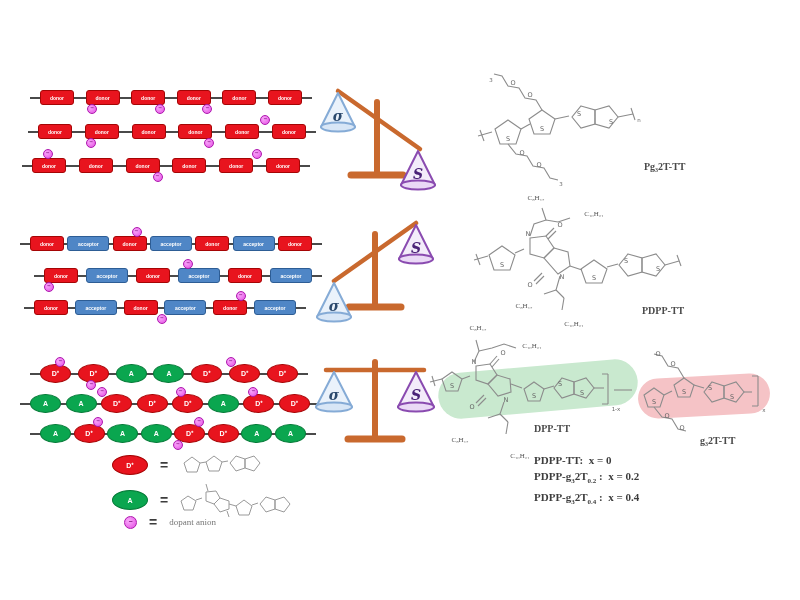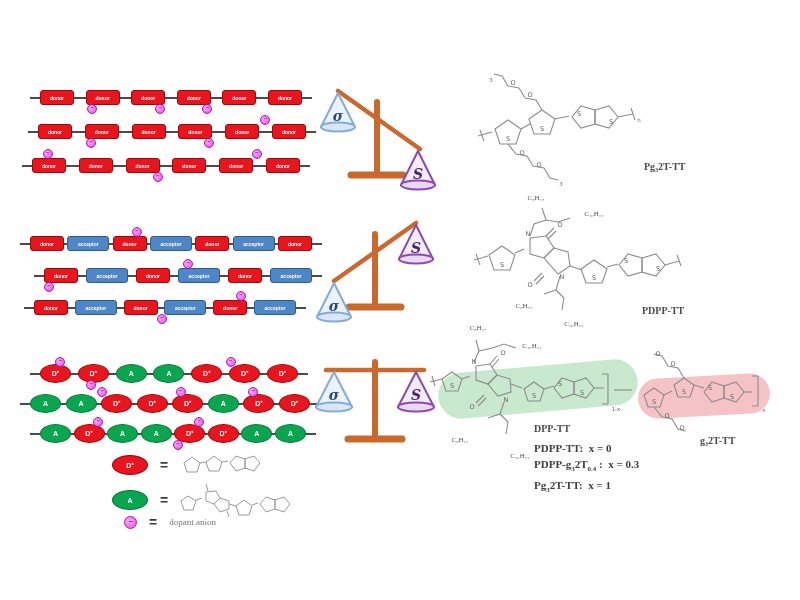--- a/index.html
+++ b/index.html
@@ -38,21 +38,21 @@
   .pan-seebeck text{font:italic bold 14px "DejaVu Serif",serif;fill:#4a2277;text-anchor:middle;}
   
   .skel{stroke:#8c8c8c;stroke-width:1.1;fill:none;}
   .atom{font:6.5px "DejaVu Sans",sans-serif;fill:#666;text-anchor:middle;stroke:none;}
   .ssub{font:5.5px "DejaVu Sans",sans-serif;fill:#666;text-anchor:middle;stroke:none;}
   .alkyl{font:7px "Liberation Serif",serif;fill:#555;text-anchor:middle;stroke:none;}
   .struct-label{font:bold 10px "Liberation Serif",serif;fill:#4a4a4a;stroke:none;}
   .hl-green{fill:var(--hl-green,#c9e9cf);}
   .hl-pink{fill:var(--hl-pink,#f5c3c6);}
   
-  .plist{position:absolute;left:534px;top:440px;}
+  .plist{position:absolute;left:534px;top:452px;}
   .plist-line{font:bold 11px "Liberation Serif",serif;color:#3d3d3d;line-height:16px;white-space:pre;}
   .plist-line sub{font-size:7px;}
   
   .legend-row{position:absolute;display:flex;align-items:center;gap:12px;}
   .leg-ell{width:36px;height:20px;border-radius:50%;display:flex;align-items:center;
            justify-content:center;color:#fff;font-size:7px;font-weight:bold;}
   .leg-red{background:var(--donor-red,#e8141e);border:1px solid #a50505;}
   .leg-green{background:var(--acceptor-green,#0aa64f);border:1px solid #067a38;}
   .leg-eq{font-weight:bold;font-size:14px;color:#3c3c3c;}
   .leg-dopant{width:13px;height:13px;border-radius:50%;
@@ -379,22 +379,22 @@
     <text class="alkyl" x="36" y="124">C₈H₁₇</text>
     <text class="alkyl" x="96" y="140">C₁₀H₂₁</text>
     <text class="ssub" x="192" y="93">1-x</text>
     <text class="ssub" x="340" y="94">x</text>
     <text class="struct-label" x="110" y="114">DPP-TT</text>
     <text class="struct-label" x="276" y="126">g₃2T-TT</text>
   </svg>
 
   <div class="plist">
       <div class="plist-line"><span>PDPP-TT:  x = 0</span></div>
-      <div class="plist-line"><span>PDPP-g</span><sub>3</sub><span>2T</span><sub>0.4</sub><span> :  x = 0.3</span></div>
-      <div class="plist-line"><span>Pg</span><sub>3</sub><span>2T-TT:  x = 1</span></div>
+      <div class="plist-line"><span>PDPP-g</span><sub>3</sub><span>2T</span><sub>0.2</sub><span> :  x = 0.2</span></div>
+      <div class="plist-line"><span>PDPP-g</span><sub>3</sub><span>2T</span><sub>0.4</sub><span> :  x = 0.4</span></div>
     </div>
 
   <div class="legend-row" style="left:112px;top:452px;">
     <span class="leg-ell leg-red">
         <span>D⁺</span>
       </span>
     <span class="leg-eq">=</span>
     <svg class="leg-svg" width="120" height="26" viewBox="0 0 120 26">
       <g class="skel" style="stroke:#999;stroke-width:1;">
         <polygon points="12,5 20,11 17,20 7,20 4,11"></polygon>

